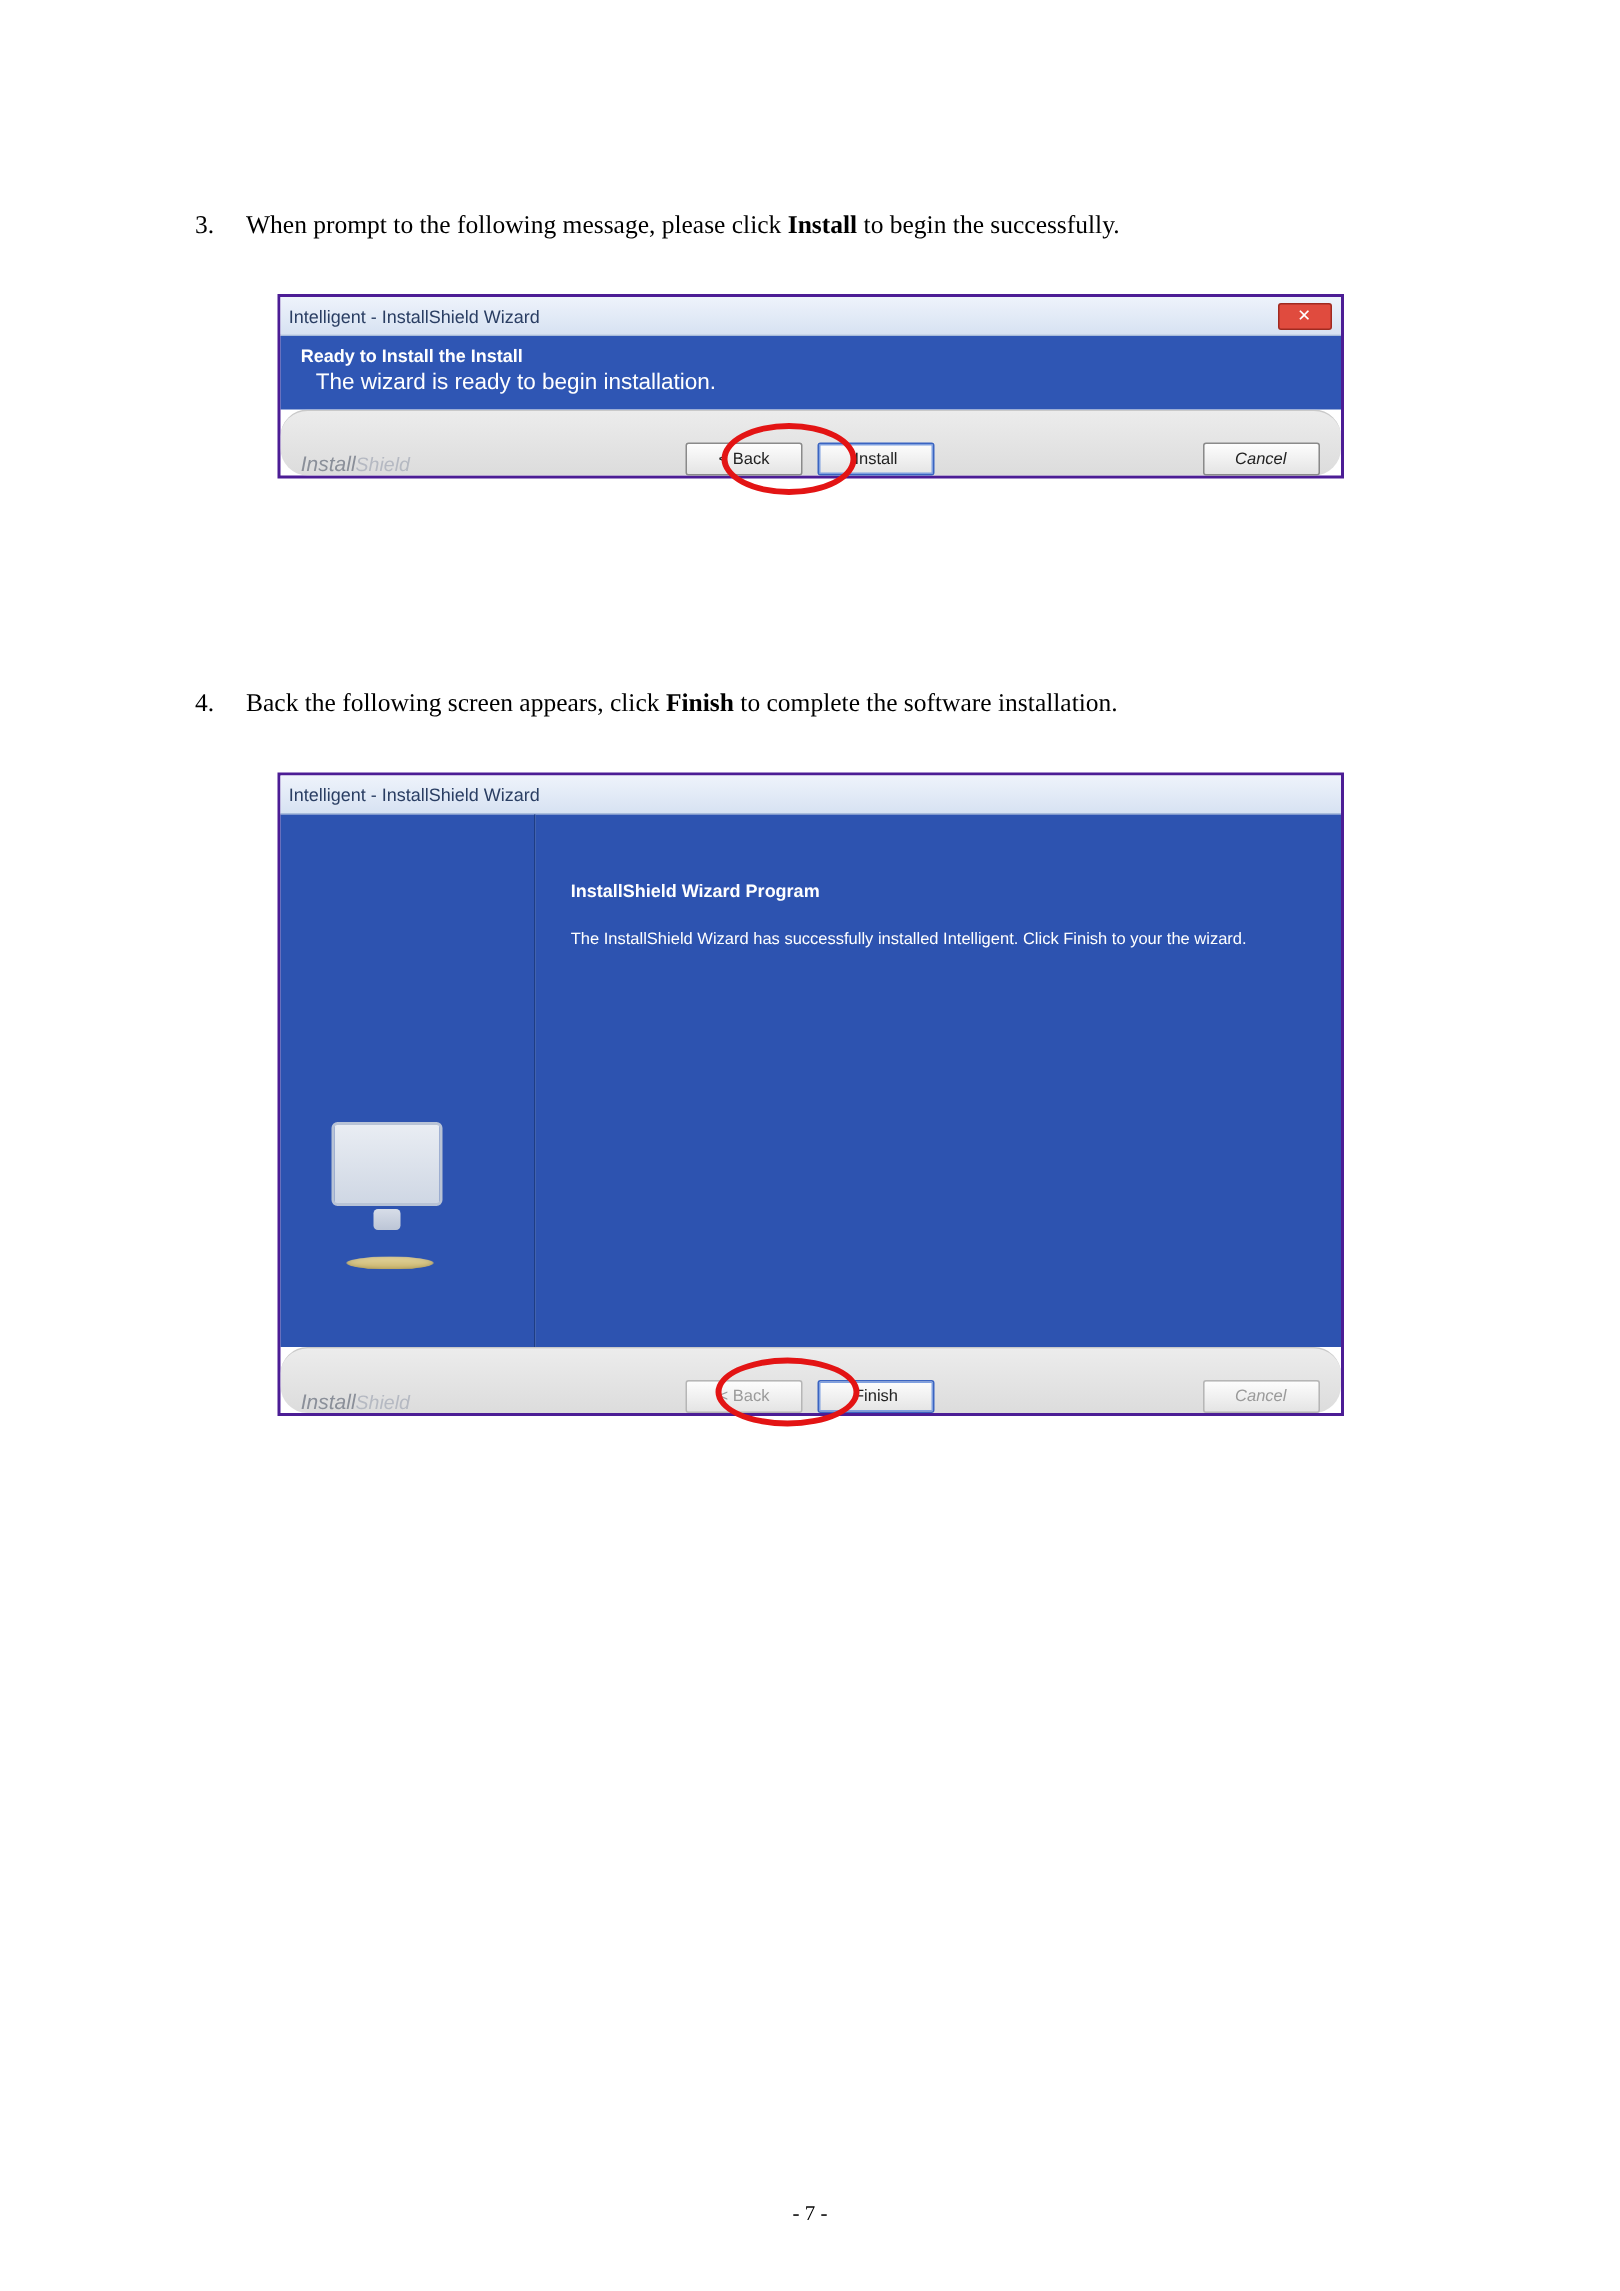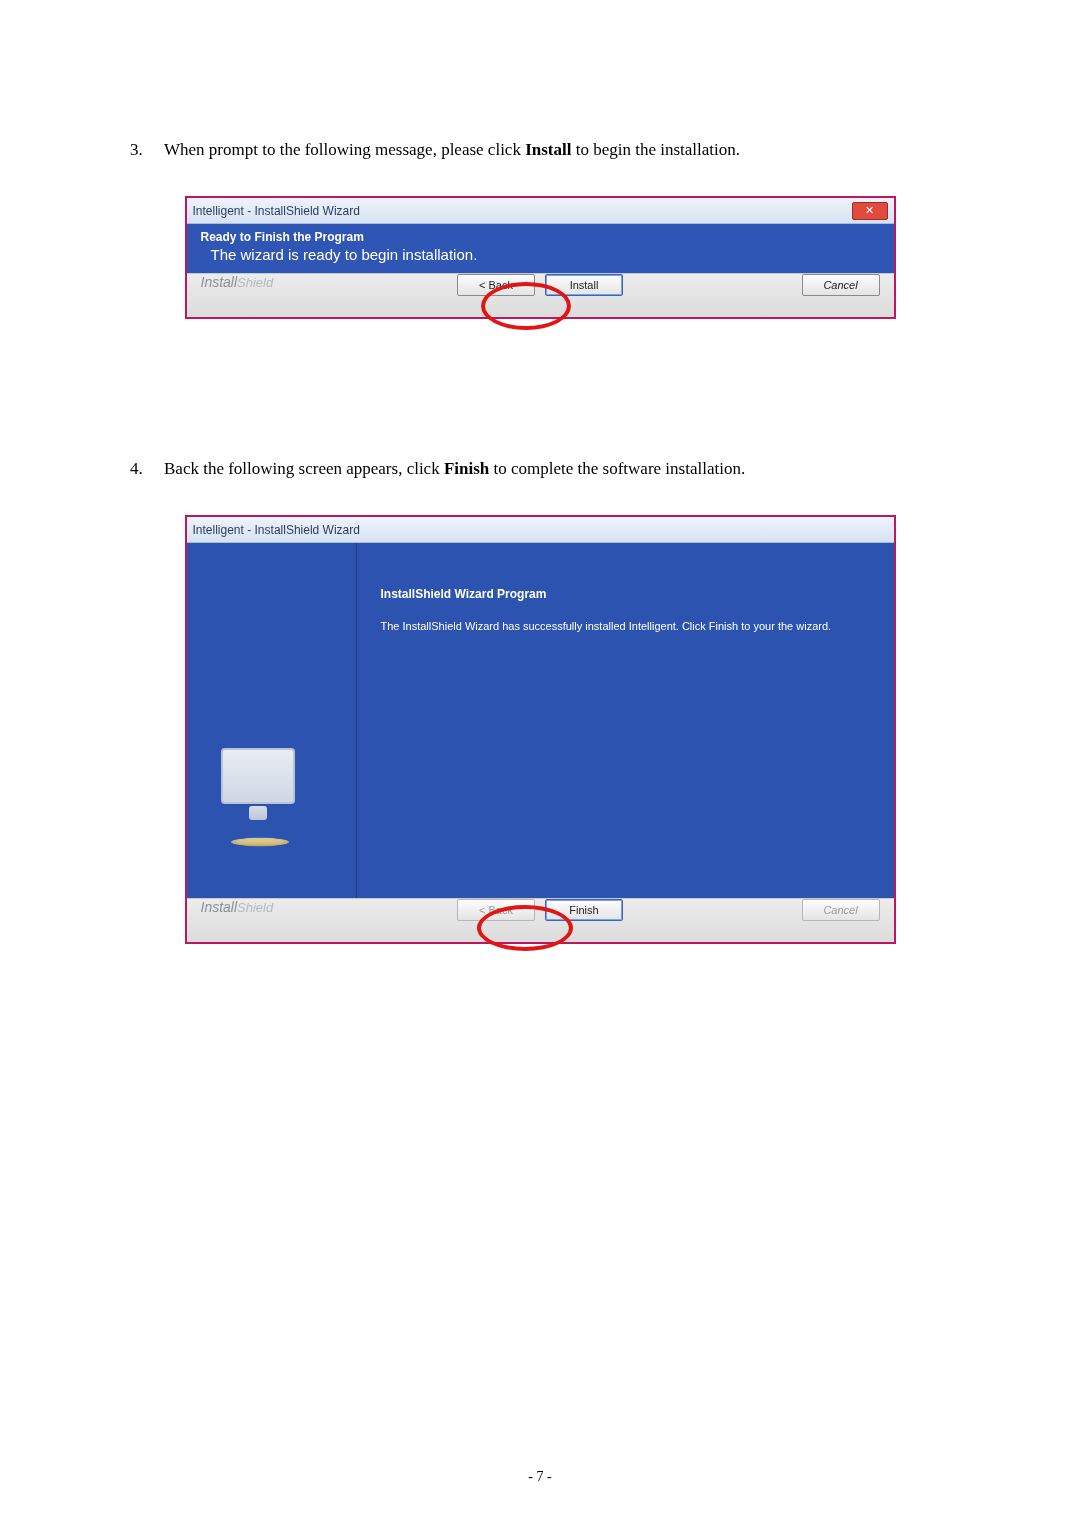--- a/index.html
+++ b/index.html
@@ -25,21 +25,21 @@
   }
   .step-text {
     flex: 1;
   }
   .bold { font-weight: bold; }
 
   
   .installer {
     width: 711px;
     margin: 18px auto 140px auto;
-    border: 2px solid #be185d;
+    border: 2px solid #4c1d95;
     background: #fff;
     font-family: Tahoma, Arial, sans-serif;
     position: relative;
   }
   .titlebar {
     height: 26px;
     background: linear-gradient(#eef3fb, #d7e2f2);
     border-bottom: 1px solid #a8bcdb;
     display: flex;
     align-items: center;
@@ -131,25 +131,26 @@
     font-weight: bold;
     margin-bottom: 18px;
   }
   .content-panel p { line-height: 1.35; }
   .content-panel p + p { margin-top: 12px; }
 
   .footer {
     height: 44px;
     background: linear-gradient(#ececec, #dcdcdc);
     display: flex;
-    align-items: flex-start;
+    align-items: flex-end;
     padding: 0 14px;
     position: relative;
     font-size: 12px;
     border-top: 1px solid #c9c9c9;
+    border-radius: 18px;
   }
   .brand {
     color: #9aa1ad;
     font-style: italic;
     font-family: Arial, sans-serif;
     font-size: 14px;
   }
   .brand .b1 { color:#8a8f99; }
   .brand .b2 { color:#b5b9c2; font-size:13px; }
   .btn-row {
@@ -207,33 +208,33 @@
 </head>
 <body>
 
 <div class="page">
 
   <div class="step">
     <div class="step-num">3.</div>
     <div class="step-text">
       <span>When prompt to the following message, please click </span>
       <span class="bold">Install</span>
-      <span> to begin the installation.</span>
+      <span> to begin the successfully.</span>
     </div>
   </div>
 
   <div class="installer">
     <div class="titlebar">
       <span class="title-text">Intelligent - InstallShield Wizard</span>
       <div class="close-badge">
         <span>✕</span>
       </div>
     </div>
     <div class="banner">
-      <h4>Ready to Finish the Program</h4>
+      <h4>Ready to Install the Install</h4>
       <p>The wizard is ready to begin installation.</p>
     </div>
     <div class="footer">
       <span class="brand">
         <span class="b1">Install</span><span class="b2">Shield</span>
       </span>
       <div class="btn-row center-pair">
         <div class="btn underline-first">
           <span>&lt; Back</span>
         </div>

